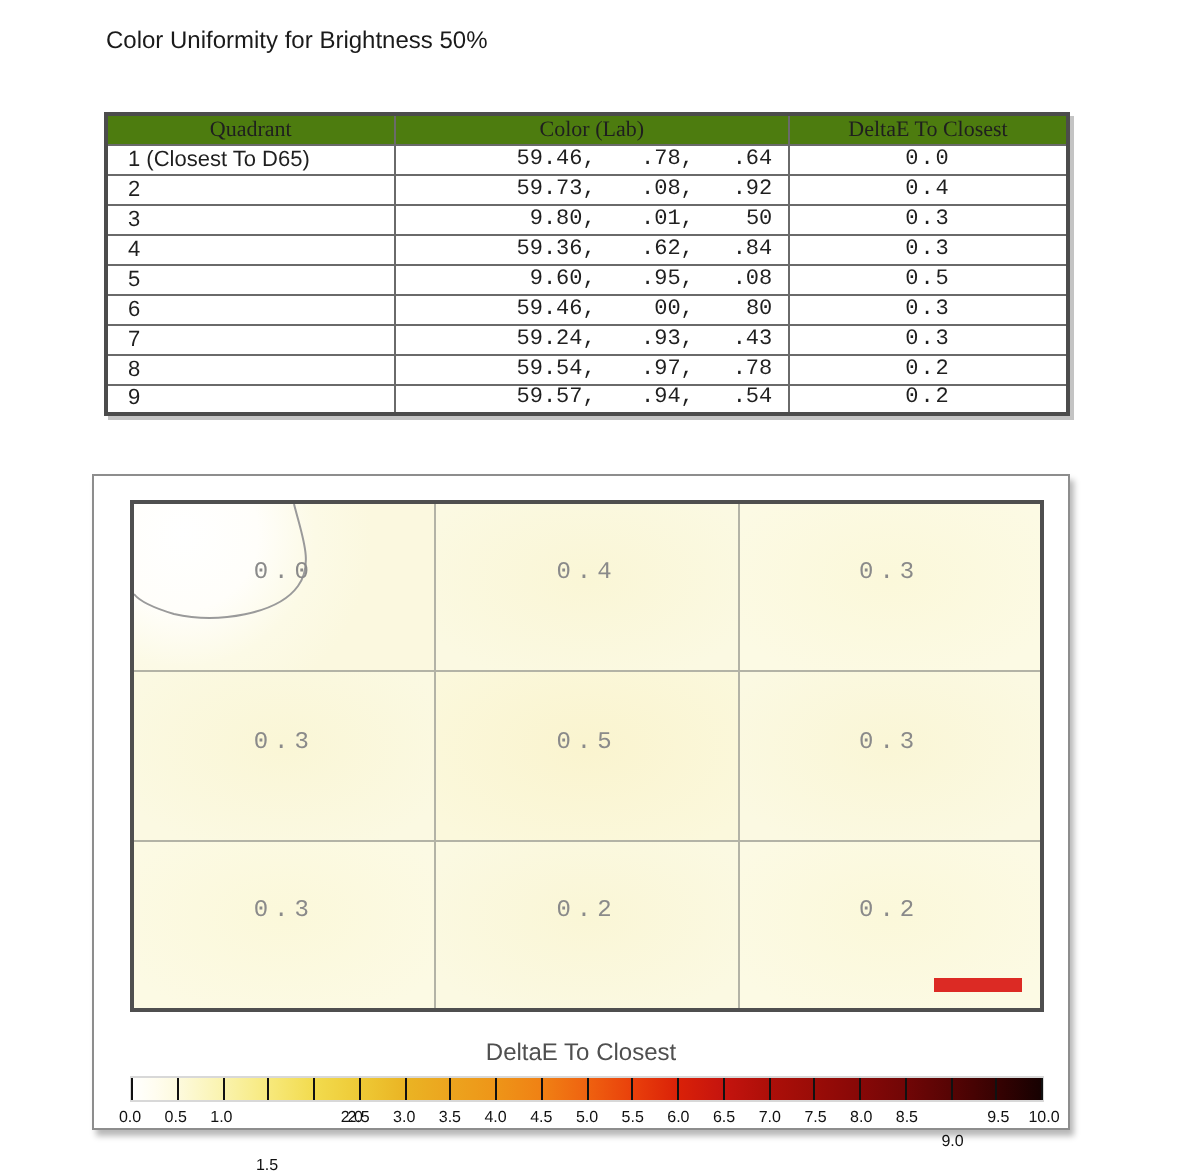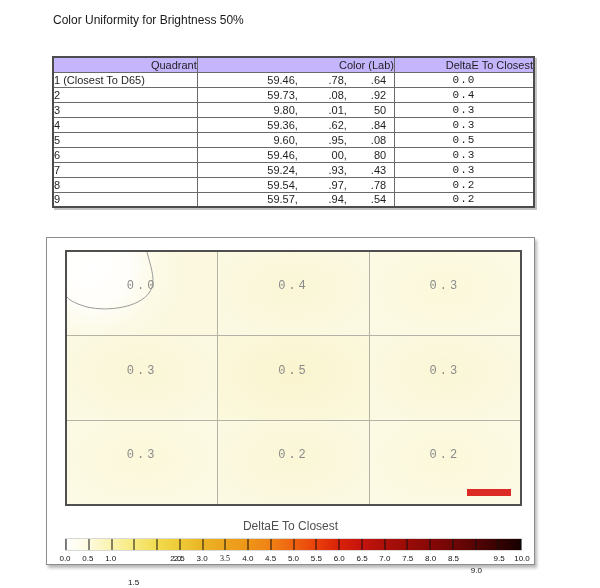--- a/index.html
+++ b/index.html
@@ -19,23 +19,23 @@
     box-shadow: 2px 2px 0 #c4c4c4;
     background: #ffffff;
   }
   .uniformity-table col:nth-child(1) { width: 30%; }
   .uniformity-table col:nth-child(2) { width: 41%; }
   .uniformity-table col:nth-child(3) { width: 29%; }
   .uniformity-table th, .uniformity-table td {
     border: 1px solid #6a6a6a; height: 15px; font-size: 11px;
     color: #1f1f1f; overflow: hidden; white-space: nowrap;
   }
-  .uniformity-table th { background: #c4b5fd; font-weight: 400; text-align: right; }
-  td.cell-quadrant { text-align: left; padding-left: 0; }
-  td.cell-lab { font-family: Liberation Sans, sans-serif; font-size: 11px; margin-left: 28px; }
+  .uniformity-table th { background: #4d7c0f; font-weight: 400; text-align: center; font-family: Liberation Serif, serif; }
+  td.cell-quadrant { text-align: left; padding-left: 10px; }
+  td.cell-lab { font-family: Liberation Mono, monospace; font-size: 11px; margin-left: 28px; }
   td.cell-lab .lab-seg { display: inline-block; text-align: right; vertical-align: top; }
   td.cell-lab .lab-seg.s1 { width: 51%; }
   td.cell-lab .lab-seg.s2 { width: 25%; }
   td.cell-lab .lab-seg.s3 { width: 20%; }
   td.cell-delta { font-family: "Liberation Mono", monospace; font-size: 11px; text-align: center; letter-spacing: 1px; }
 
   
   .chart-panel {
     position: absolute; left: 46px; top: 237px; width: 489px; height: 328px;
     background: #ffffff; border: 1px solid #8d8d8d;
@@ -218,21 +218,21 @@
       <div class="cb-tick" style="left: 100%;"></div>
     </div>
   <div class="colorbar-labels">
       <span class="cb-label" style="left: 0%;">0.0</span>
       <span class="cb-label" style="left: 5%;">0.5</span>
       <span class="cb-label" style="left: 10%;">1.0</span>
       <span class="cb-label" style="left: 15%; margin-top: 24px;">1.5</span>
       <span class="cb-label" style="left: 20%; padding-left: 39px;">2.0</span>
       <span class="cb-label" style="left: 25%;">2.5</span>
       <span class="cb-label" style="left: 30%;">3.0</span>
-      <span class="cb-label" style="left: 35%; font-family: Liberation Serif, serif;">3.5</span>
+      <span class="cb-label" style="left: 35%;">3.5</span>
       <span class="cb-label" style="left: 40%;">4.0</span>
       <span class="cb-label" style="left: 45%;">4.5</span>
       <span class="cb-label" style="left: 50%;">5.0</span>
       <span class="cb-label" style="left: 55%;">5.5</span>
       <span class="cb-label" style="left: 60%;">6.0</span>
       <span class="cb-label" style="left: 65%;">6.5</span>
       <span class="cb-label" style="left: 70%; text-align: right;">7.0</span>
       <span class="cb-label" style="left: 75%;">7.5</span>
       <span class="cb-label" style="left: 80%;">8.0</span>
       <span class="cb-label" style="left: 85%;">8.5</span>

